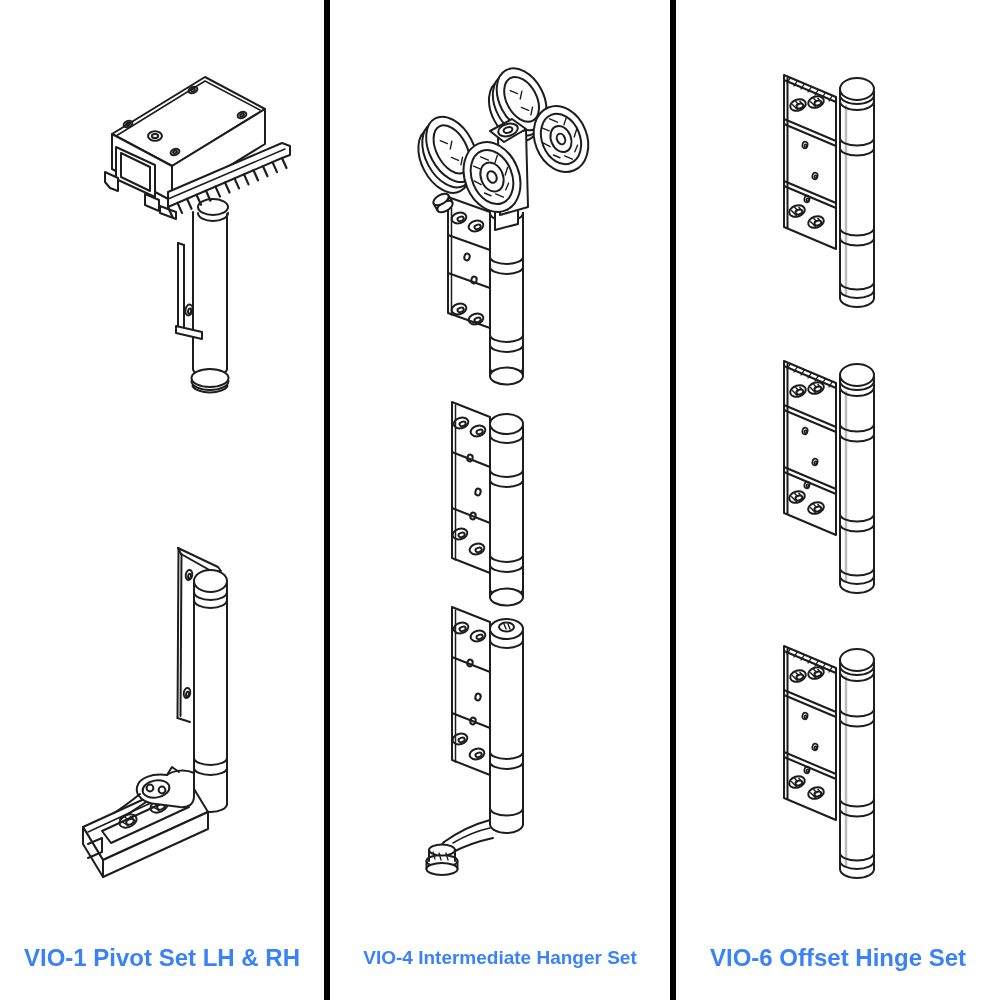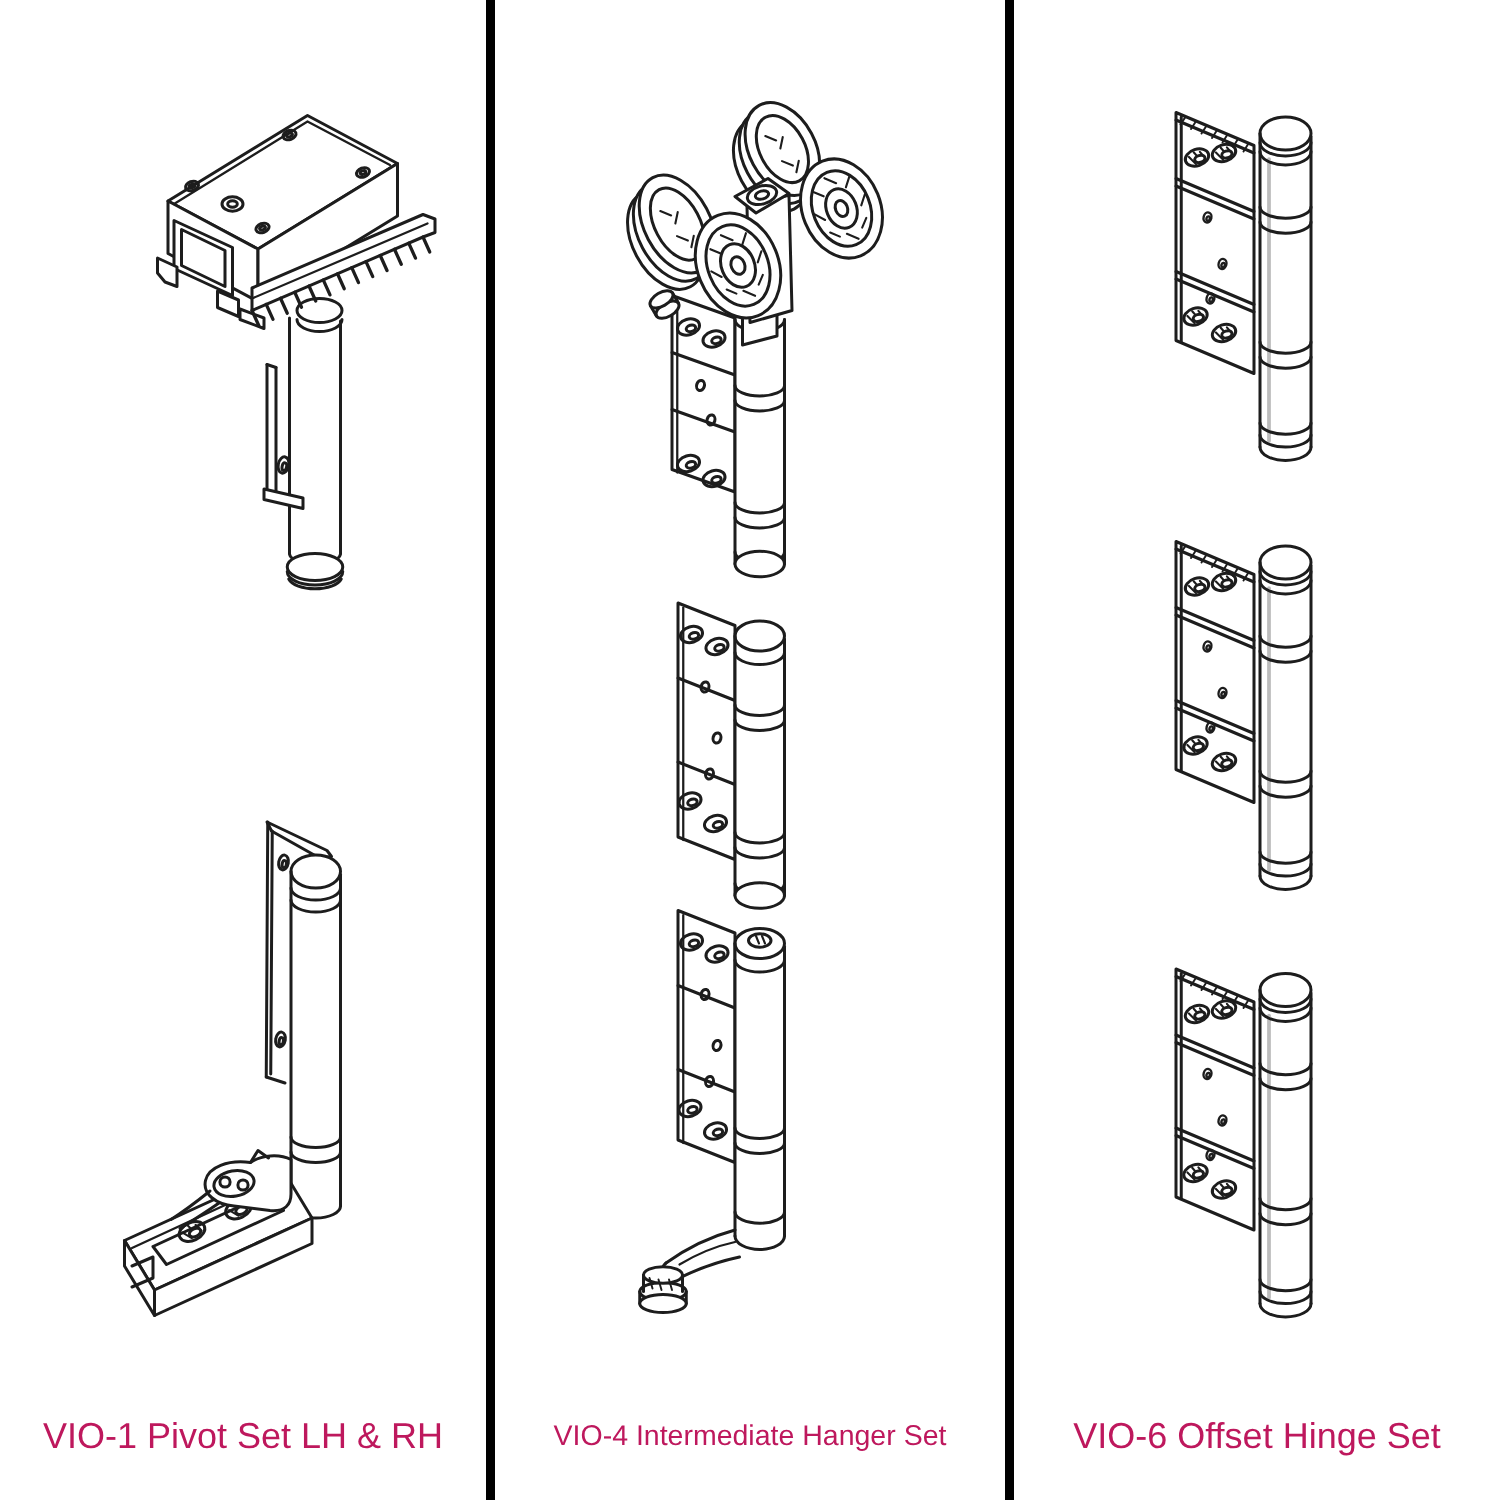--- a/index.html
+++ b/index.html
@@ -3,22 +3,22 @@
 <meta charset="utf-8">
 <style>
   html,body{margin:0;padding:0;background:#ffffff;}
   .page{position:relative;width:1000px;height:1000px;background:#ffffff;overflow:hidden;
         font-family:"Liberation Sans",sans-serif;}
   .divider{position:absolute;top:0;height:1000px;width:6px;background:#000000;}
   .panel{position:absolute;top:0;height:1000px;}
   .panel-left{left:0;width:324px;}
   .panel-mid{left:330px;width:340px;}
   .panel-right{left:676px;width:324px;}
-  .caption{position:absolute;left:0;width:100%;text-align:center;color:#be185d;
-           font-weight:400;white-space:nowrap;}
+  .caption{position:absolute;left:0;width:100%;text-align:center;color:#3b82f6;
+           font-weight:700;white-space:nowrap;}
   .caption-side{top:944px;font-size:24px;}
   .caption-mid{top:947px;font-size:19px;}
   svg.art{position:absolute;}
 </style>
 </head>
 <body>
 
 <div class="page">
 
   <svg width="0" height="0" style="position:absolute" aria-hidden="true">

